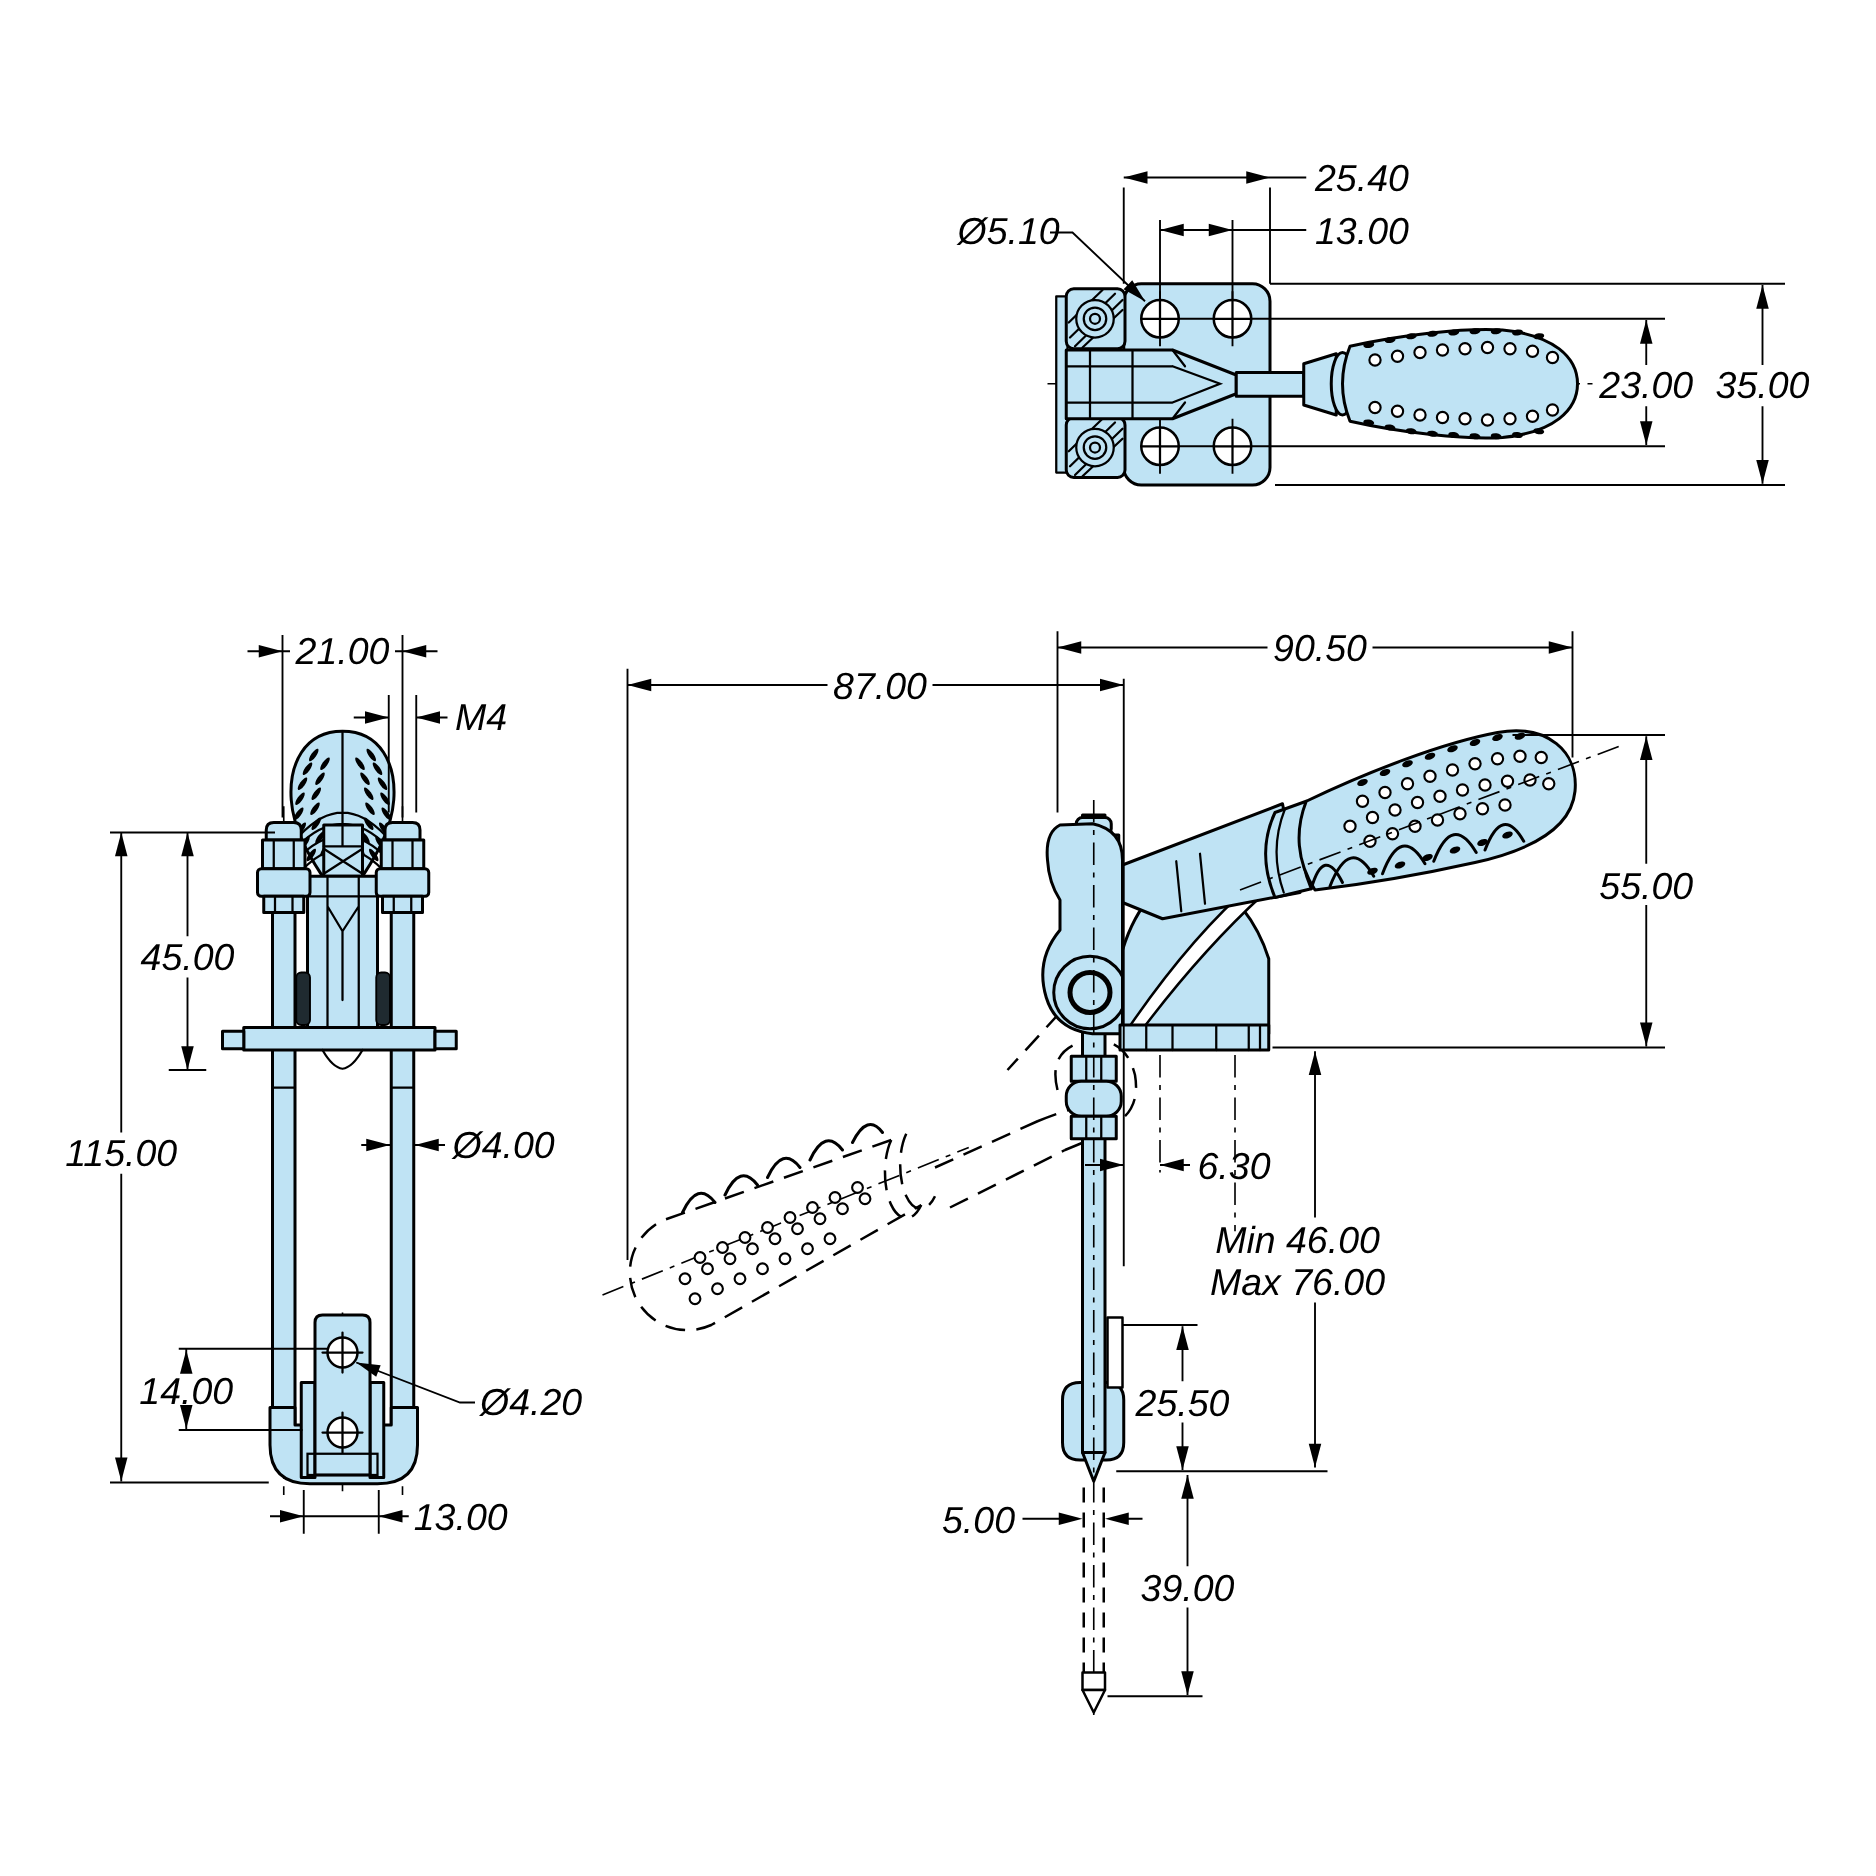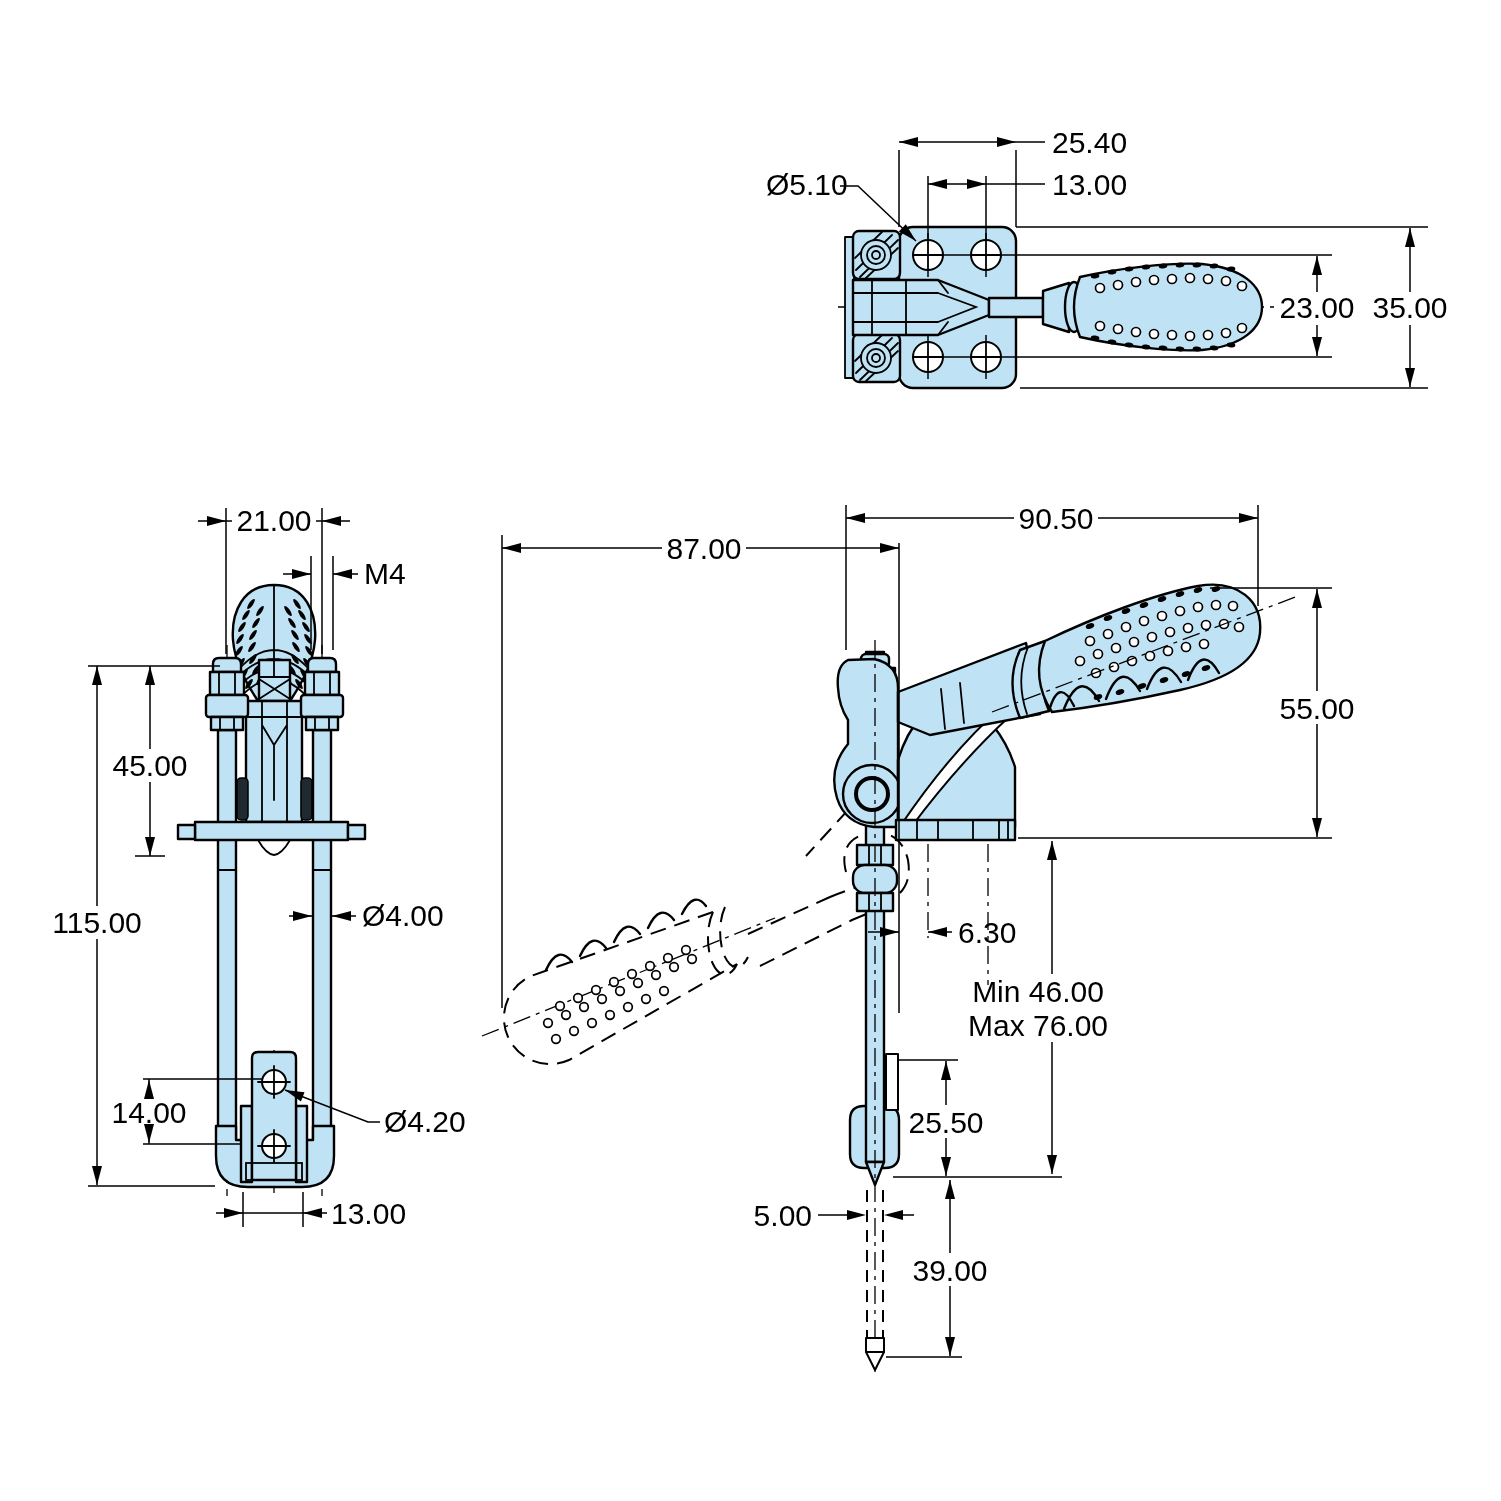--- a/index.html
+++ b/index.html
@@ -1,16 +1,16 @@
 <!DOCTYPE html>
 <html style="--part-fill: #bfe3f4;"><head>
 <meta charset="utf-8">
 <style>
   html,body{margin:0;padding:0;background:#fff;}
-  .stage{width:1501px;height:1501px;background:#fff;position:relative;font-family:"Liberation Sans",sans-serif;}
+  .stage{width:1501px;height:1501px;background:#fff;position:relative;font-family:"Liberation Sans",sans-serif;font-style:italic;}
   svg{display:block;}
   .p   {fill:var(--part-fill,#bfe3f4);stroke:#000;stroke-width:2.4;stroke-linejoin:round;}
   .pt  {fill:var(--part-fill,#bfe3f4);stroke:#000;stroke-width:1.8;stroke-linejoin:round;}
   .w   {fill:#fff;stroke:#000;stroke-width:2;stroke-linejoin:round;}
   .dark{fill:#1f2a30;stroke:#000;stroke-width:1.5;}
   .det {fill:none;stroke:#000;stroke-width:1.8;stroke-linecap:round;}
   .det2{fill:none;stroke:#000;stroke-width:2.4;stroke-linecap:round;}
   .dim {fill:none;stroke:#000;stroke-width:1.5;}
   .cl  {fill:none;stroke:#000;stroke-width:1.3;stroke-dasharray:18 6 4 6;}
   .dsh {fill:none;stroke:#000;stroke-width:2;stroke-dasharray:16 9;}

